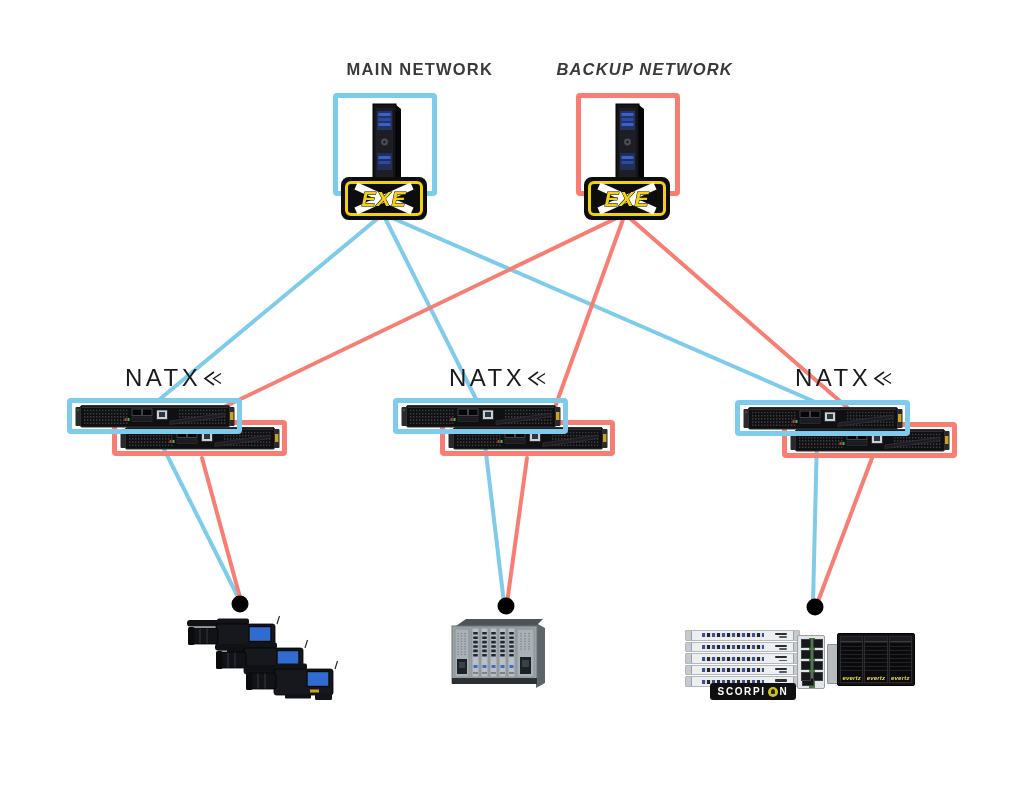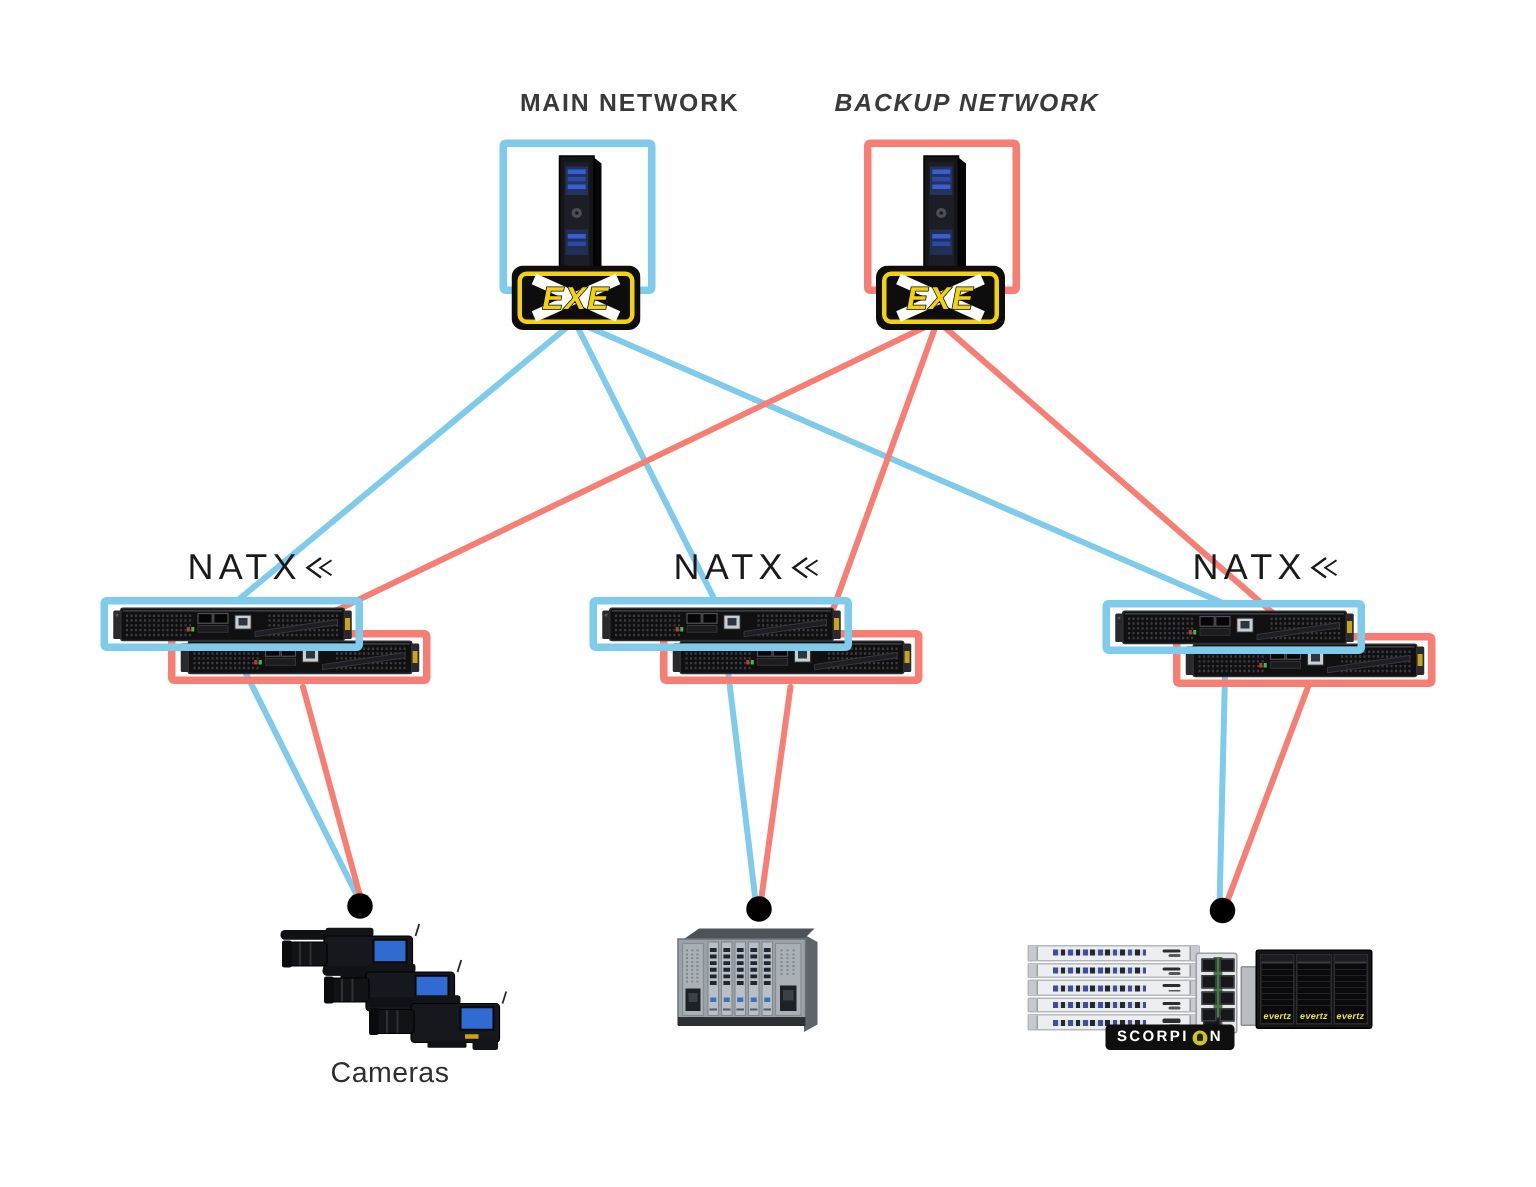--- a/index.html
+++ b/index.html
@@ -39,21 +39,21 @@
     position:absolute;left:16px;top:2.4px;width:62px;height:4px;
     background:repeating-linear-gradient(90deg,#3d4da0 0 3px,#d8dadc 3px 5px,#23262b 5px 8px,#d8dadc 8px 10px);
   }
   .scorpion-unit .ear{position:absolute;top:0;width:5px;height:8.6px;background:#c6c9cd;border-right:1px solid #9aa0a5;}
   .scorpion-unit .ear.r{right:0;border-right:none;border-left:1px solid #9aa0a5;}
   .scorpion-unit .dash1{position:absolute;right:12px;top:2px;width:12px;height:2.2px;background:#2a2d31;border-radius:1px;}
   .scorpion-unit .dash2{position:absolute;right:12px;top:5.4px;width:8px;height:1.8px;background:#55585c;border-radius:1px;}
   .scorpion-badge{
     width:86px;height:17px;background:#0f0f0f;border-radius:3px;color:#ffffff;
     display:flex;align-items:center;justify-content:center;gap:1px;
-    font-size:10px;font-weight:700;letter-spacing:1.6px;z-index:4;margin-left:27px;
+    font-size:10px;font-weight:700;letter-spacing:1.6px;z-index:4;
   }
   .scorpion-o{
     width:10px;height:10px;border-radius:50%;background:#cfc21d;display:inline-block;position:relative;margin:0 1px;
   }
   .scorpion-o::after{
     content:"";position:absolute;left:3px;top:2px;width:4px;height:5px;background:#20250c;border-radius:50% 50% 20% 20%;
   }
   
   .rj-module{
     width:28px;height:54px;background:#e2e5e8;border:1px solid #9aa0a5;border-radius:2px;
@@ -268,21 +268,20 @@
     <svg width="160" height="25">
         <use href="#natx-unit"></use>
       </svg>
   </div>
 
   <svg class="abs z2" style="left:186px;top:612px;" width="160" height="92">
     <use href="#camera-icon" x="1" y="4"></use>
     <use href="#camera-icon" x="29" y="28"></use>
     <use href="#camera-icon" x="59" y="49"></use>
   </svg>
-  <div class="abs endpoint-label" style="left:175px;top:705px;">Cameras</div>
 
   <svg class="abs z2" style="left:448px;top:615px;" width="102" height="80">
     <polygon points="88,8 97,13 97,68 88,73" fill="#5e6569"></polygon>
     <polygon points="8,11 18,4 95,4 88,11" fill="#4d5357"></polygon>
     <rect x="4" y="11" width="85" height="57" fill="#9ba3a9" stroke="#6c7378" stroke-width="1"></rect>
     <rect x="4" y="63" width="85" height="6" fill="#2c3033"></rect>
 
     <rect x="7" y="14" width="14" height="48" fill="#aab1b6" stroke="#858c91" stroke-width="0.8"></rect>
     <line x1="10" y1="18" x2="10" y2="40" stroke="#7d8489" stroke-width="1.4" stroke-dasharray="1.2 1.4"></line>
     <line x1="13.5" y1="18" x2="13.5" y2="40" stroke="#7d8489" stroke-width="1.4" stroke-dasharray="1.2 1.4"></line>

